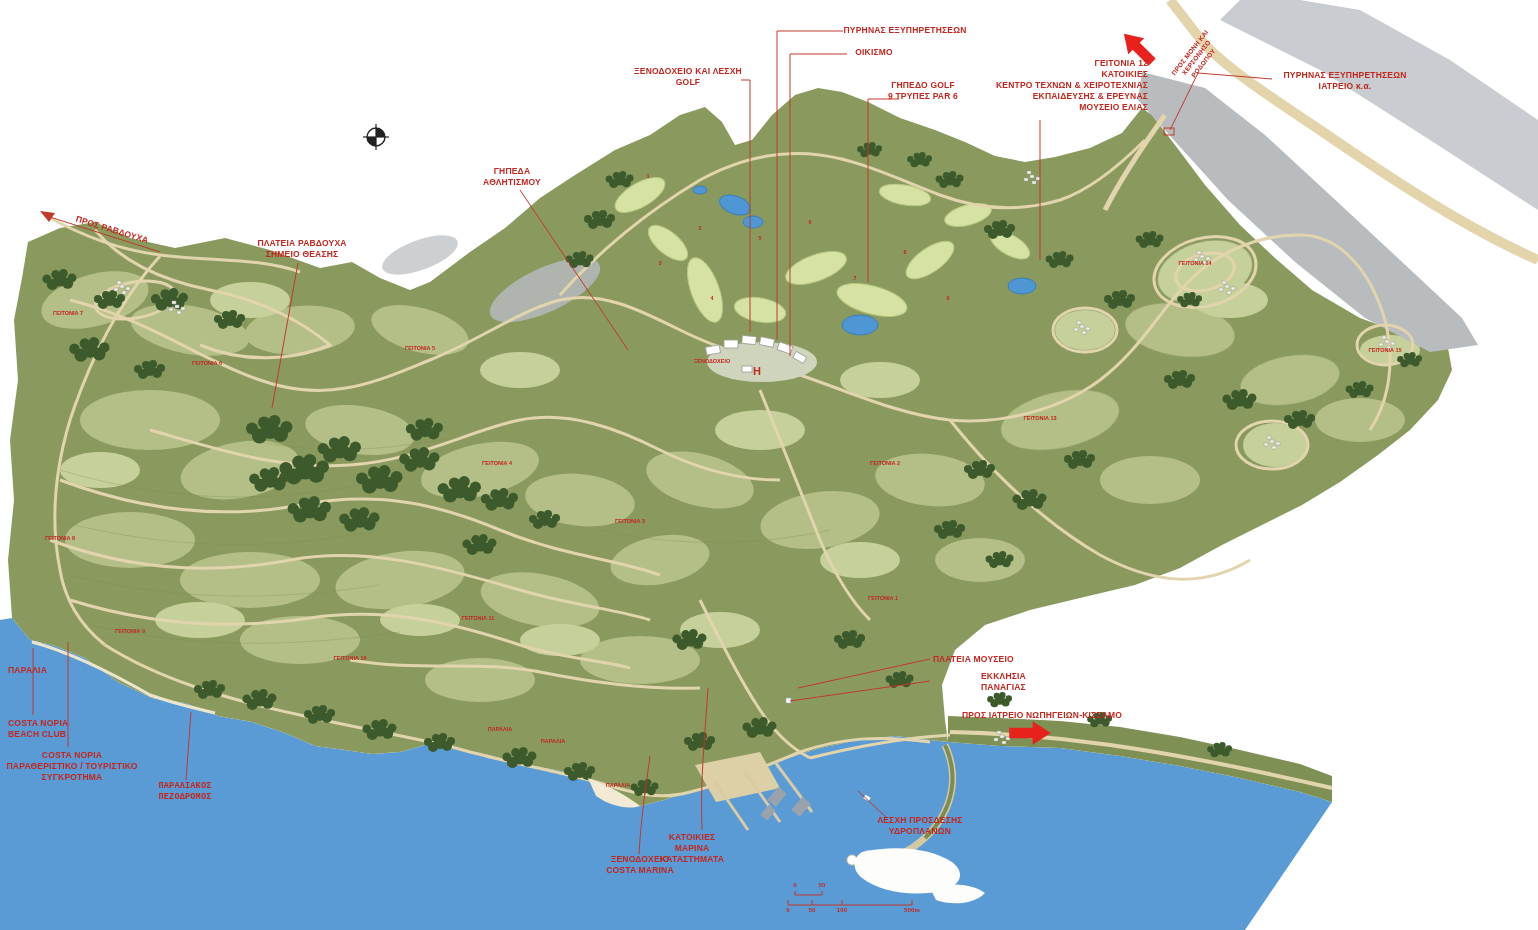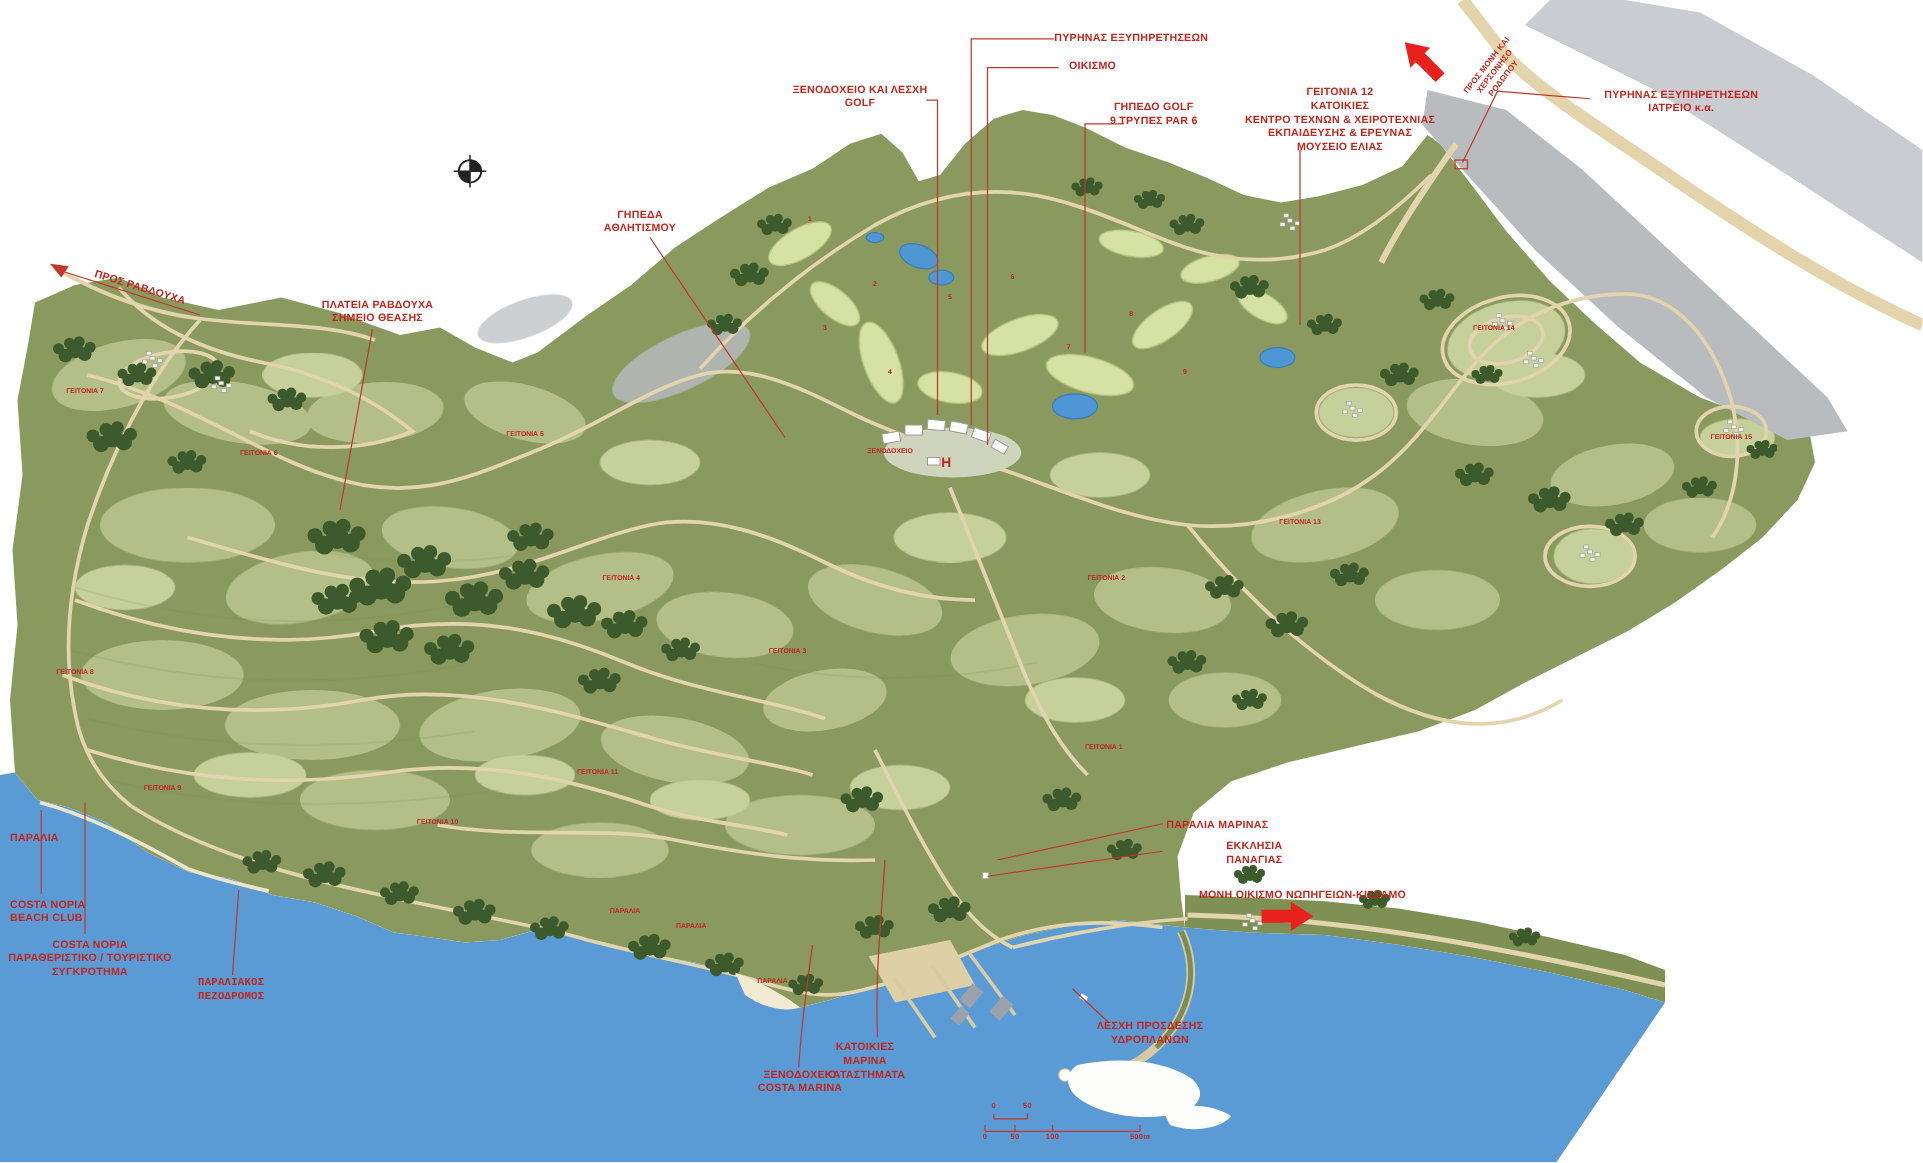--- a/index.html
+++ b/index.html
@@ -324,34 +324,34 @@
   <div class="lbl" style="left:302px;top:238px;">ΠΛΑΤΕΙΑ ΡΑΒΔΟΥΧΑ
 ΣΗΜΕΙΟ ΘΕΑΣΗΣ</div>
   <div class="lbl" style="left:512px;top:166px;text-align:center;">ΓΗΠΕΔΑ
 ΑΘΛΗΤΙΣΜΟΥ</div>
   <div class="lbl" style="left:688px;top:66px;">ΞΕΝΟΔΟΧΕΙΟ ΚΑΙ ΛΕΣΧΗ
 GOLF</div>
   <div class="lbl" style="left:905px;top:25px;">ΠΥΡΗΝΑΣ ΕΞΥΠΗΡΕΤΗΣΕΩΝ</div>
   <div class="lbl" style="left:874px;top:47px;">ΟΙΚΙΣΜΟ</div>
   <div class="lbl" style="left:923px;top:80px;">ΓΗΠΕΔΟ GOLF
 9 ΤΡΥΠΕΣ PAR 6</div>
-  <div class="lbl" style="left:1072px;top:68px;">ΓΕΙΤΟΝΙΑ 12
+  <div class="lbl" style="left:1072px;top:58px;text-align:right;">ΓΕΙΤΟΝΙΑ 12
 ΚΑΤΟΙΚΙΕΣ
 ΚΕΝΤΡΟ ΤΕΧΝΩΝ &amp; ΧΕΙΡΟΤΕΧΝΙΑΣ
 ΕΚΠΑΙΔΕΥΣΗΣ &amp; ΕΡΕΥΝΑΣ
 ΜΟΥΣΕΙΟ ΕΛΙΑΣ</div>
   <div class="lbl" style="left:1345px;top:70px;">ΠΥΡΗΝΑΣ ΕΞΥΠΗΡΕΤΗΣΕΩΝ
 ΙΑΤΡΕΙΟ κ.α.</div>
   <div class="lbl rot-ne" style="left:1197px;top:58px;">ΠΡΟΣ ΜΟΝΗ ΚΑΙ
 ΧΕΡΣΟΝΗΣΟ
 ΡΟΔΩΠΟΥ</div>
-  <div class="lbl left" style="left:933px;top:654px;">ΠΑΡΑΛΙΑ ΜΑΡΙΝΑΣ</div>
+  <div class="lbl left" style="left:933px;top:654px;">ΠΛΑΤΕΙΑ ΜΟΥΣΕΙΟ</div>
   <div class="lbl left" style="left:933px;top:671px;margin-left:48px;">ΕΚΚΛΗΣΙΑ
 ΠΑΝΑΓΙΑΣ</div>
-  <div class="lbl" style="left:1042px;top:710px;">ΜΟΝΗ ΟΙΚΙΣΜΟ ΝΩΠΗΓΕΙΩΝ-ΚΙΣΣΑΜΟ</div>
+  <div class="lbl" style="left:1042px;top:710px;">ΠΡΟΣ ΙΑΤΡΕΙΟ ΝΩΠΗΓΕΙΩΝ-ΚΙΣΣΑΜΟ</div>
   <div class="lbl" style="left:920px;top:815px;">ΛΕΣΧΗ ΠΡΟΣΔΕΣΗΣ
 ΥΔΡΟΠΛΑΝΩΝ</div>
   <div class="lbl" style="left:692px;top:832px;">ΚΑΤΟΙΚΙΕΣ
 ΜΑΡΙΝΑ
 ΚΑΤΑΣΤΗΜΑΤΑ</div>
   <div class="lbl" style="left:640px;top:854px;">ΞΕΝΟΔΟΧΕΙΟ
 COSTA MARINA</div>
   <div class="lbl left" style="left:8px;top:665px;">ΠΑΡΑΛΙΑ</div>
   <div class="lbl left" style="left:8px;top:718px;">COSTA NOPIA
 BEACH CLUB</div>

